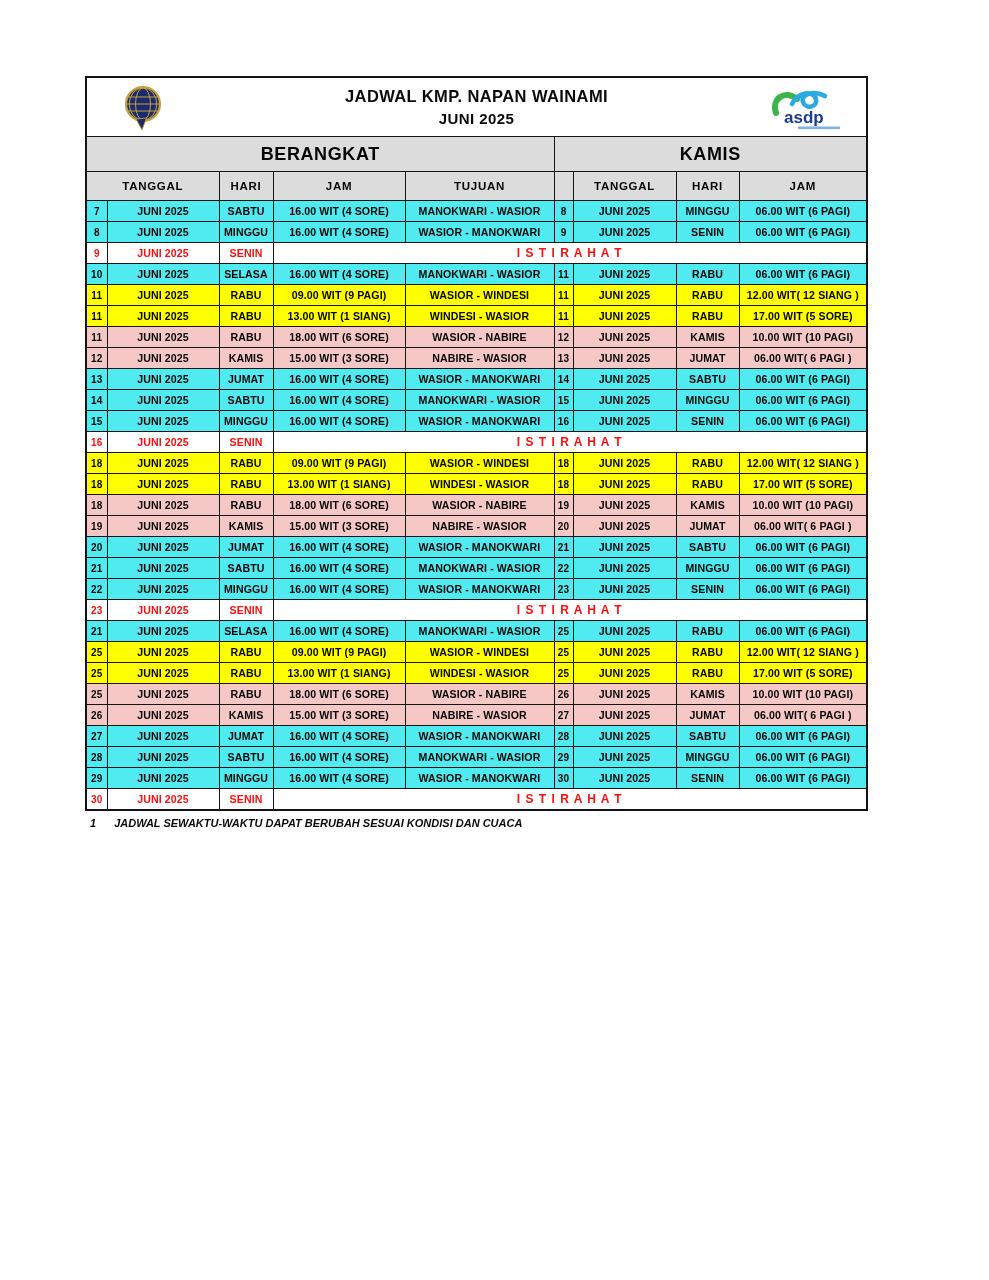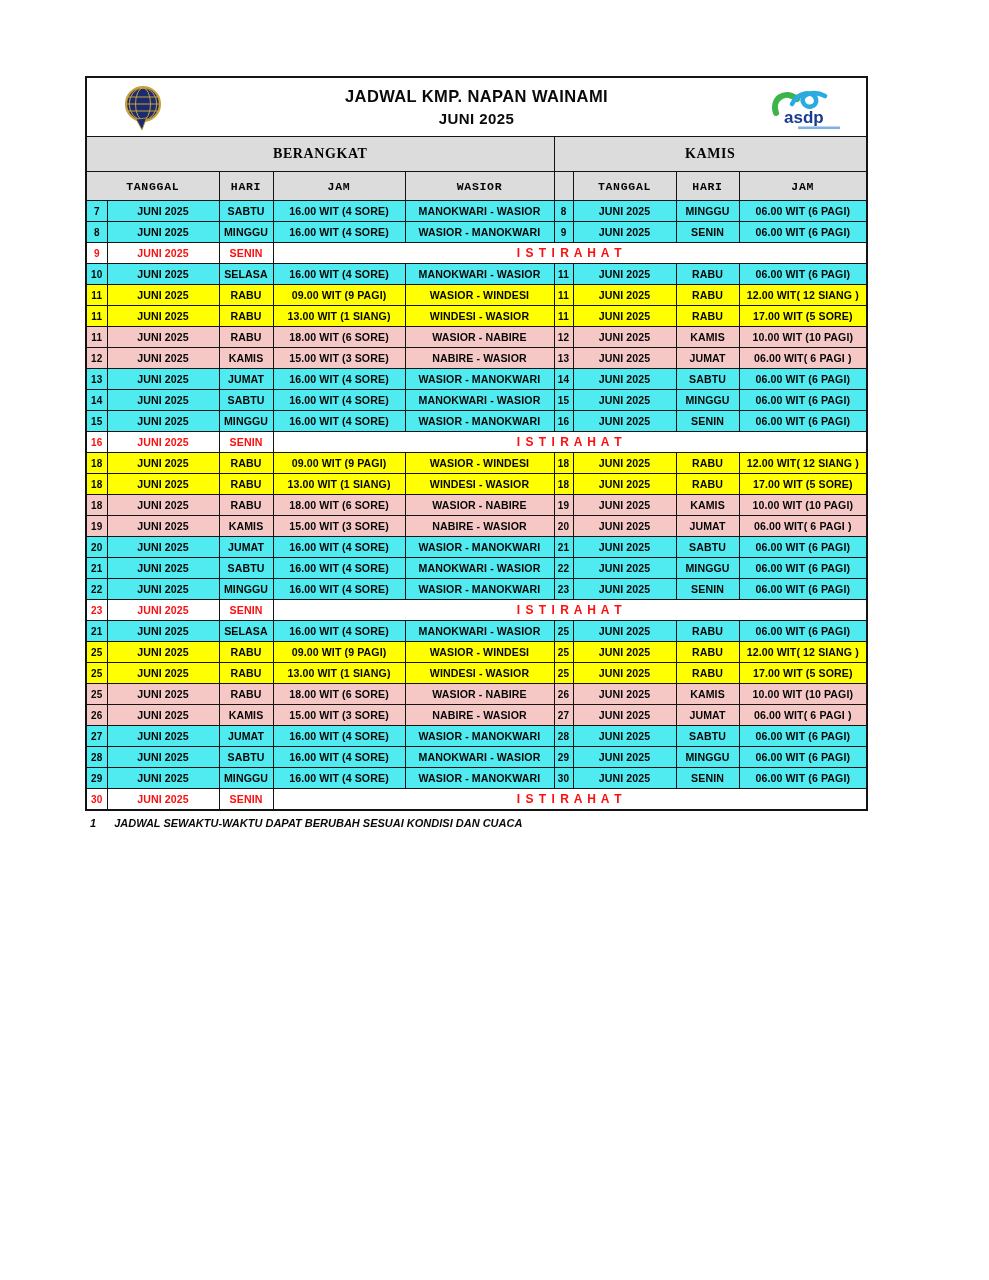--- a/index.html
+++ b/index.html
@@ -17,24 +17,24 @@
     padding:0; overflow:hidden; white-space:nowrap; color:#060606;
   }
 
   .title-cell { height:58px; background:#fff; position:relative; }
   .title-wrap { position:absolute; inset:0; display:flex; flex-direction:column; justify-content:center; align-items:center; gap:4px; }
   .doc-title    { font-size:16.5px; font-weight:bold; letter-spacing:.4px; color:#0a0a0a; }
   .doc-subtitle { font-size:15px;   font-weight:bold; letter-spacing:.4px; color:#0a0a0a; }
   .logo-left  { position:absolute; left:36px;  top:6px; width:40px; height:47px; }
   .logo-right { position:absolute; right:20px; top:9px; width:78px; height:44px; }
 
-  .band-cell { height:34px; background:var(--grey); font-weight:bold; font-size:14px; letter-spacing:.6px;font-family:Liberation Serif, serif; }
+  .band-cell { height:34px; background:var(--grey); font-weight:bold; font-size:18px; letter-spacing:.6px; }
   .tiba-cell { border-left-style:hidden; }
 
-  tr.cols td { height:28px; background:var(--grey); font-weight:bold; font-size:11.5px; letter-spacing:.7px;font-family:Liberation Mono, monospace; }
+  tr.cols td { height:28px; background:var(--grey); font-weight:bold; font-size:11.5px; letter-spacing:.7px; }
 
   .docking-cell {
     height:171px; background:#fff; color:var(--red);
     font-size:47px; font-weight:800; letter-spacing:2.5px;
   }
 
   tr.row td { height:20px; font-weight:bold; font-size:10.6px; letter-spacing:.1px; }
   tr.row.bg-cyan   td { background:var(--cyan); }
   tr.row.bg-yellow td { background:var(--yellow); }
   tr.row.bg-pink   td { background:var(--pink); }
@@ -97,21 +97,21 @@
 
         <tr data-name="section-header-row">
           <td colspan="5" class="band-cell" data-name="depart-section-header">BERANGKAT</td>
           <td colspan="4" class="band-cell tiba-cell" data-name="arrive-section-header">KAMIS</td>
         </tr>
 
         <tr class="cols" data-name="column-header-row">
           <td colspan="2" data-name="col-header-tanggal">TANGGAL</td>
           <td data-name="col-header-hari">HARI</td>
           <td data-name="col-header-jam">JAM</td>
-          <td data-name="col-header-tujuan">WASIOR</td>
+          <td data-name="col-header-tujuan">TUJUAN</td>
           <td data-name="col-header-spacer"></td>
           <td data-name="col-header-tanggal-tiba">TANGGAL</td>
           <td data-name="col-header-hari-tiba">HARI</td>
           <td data-name="col-header-jam-tiba">JAM</td>
         </tr>
 
       </tbody>
 
       <tbody data-name="schedule-body">
           <tr class="row bg-cyan" data-name="trip-row">

